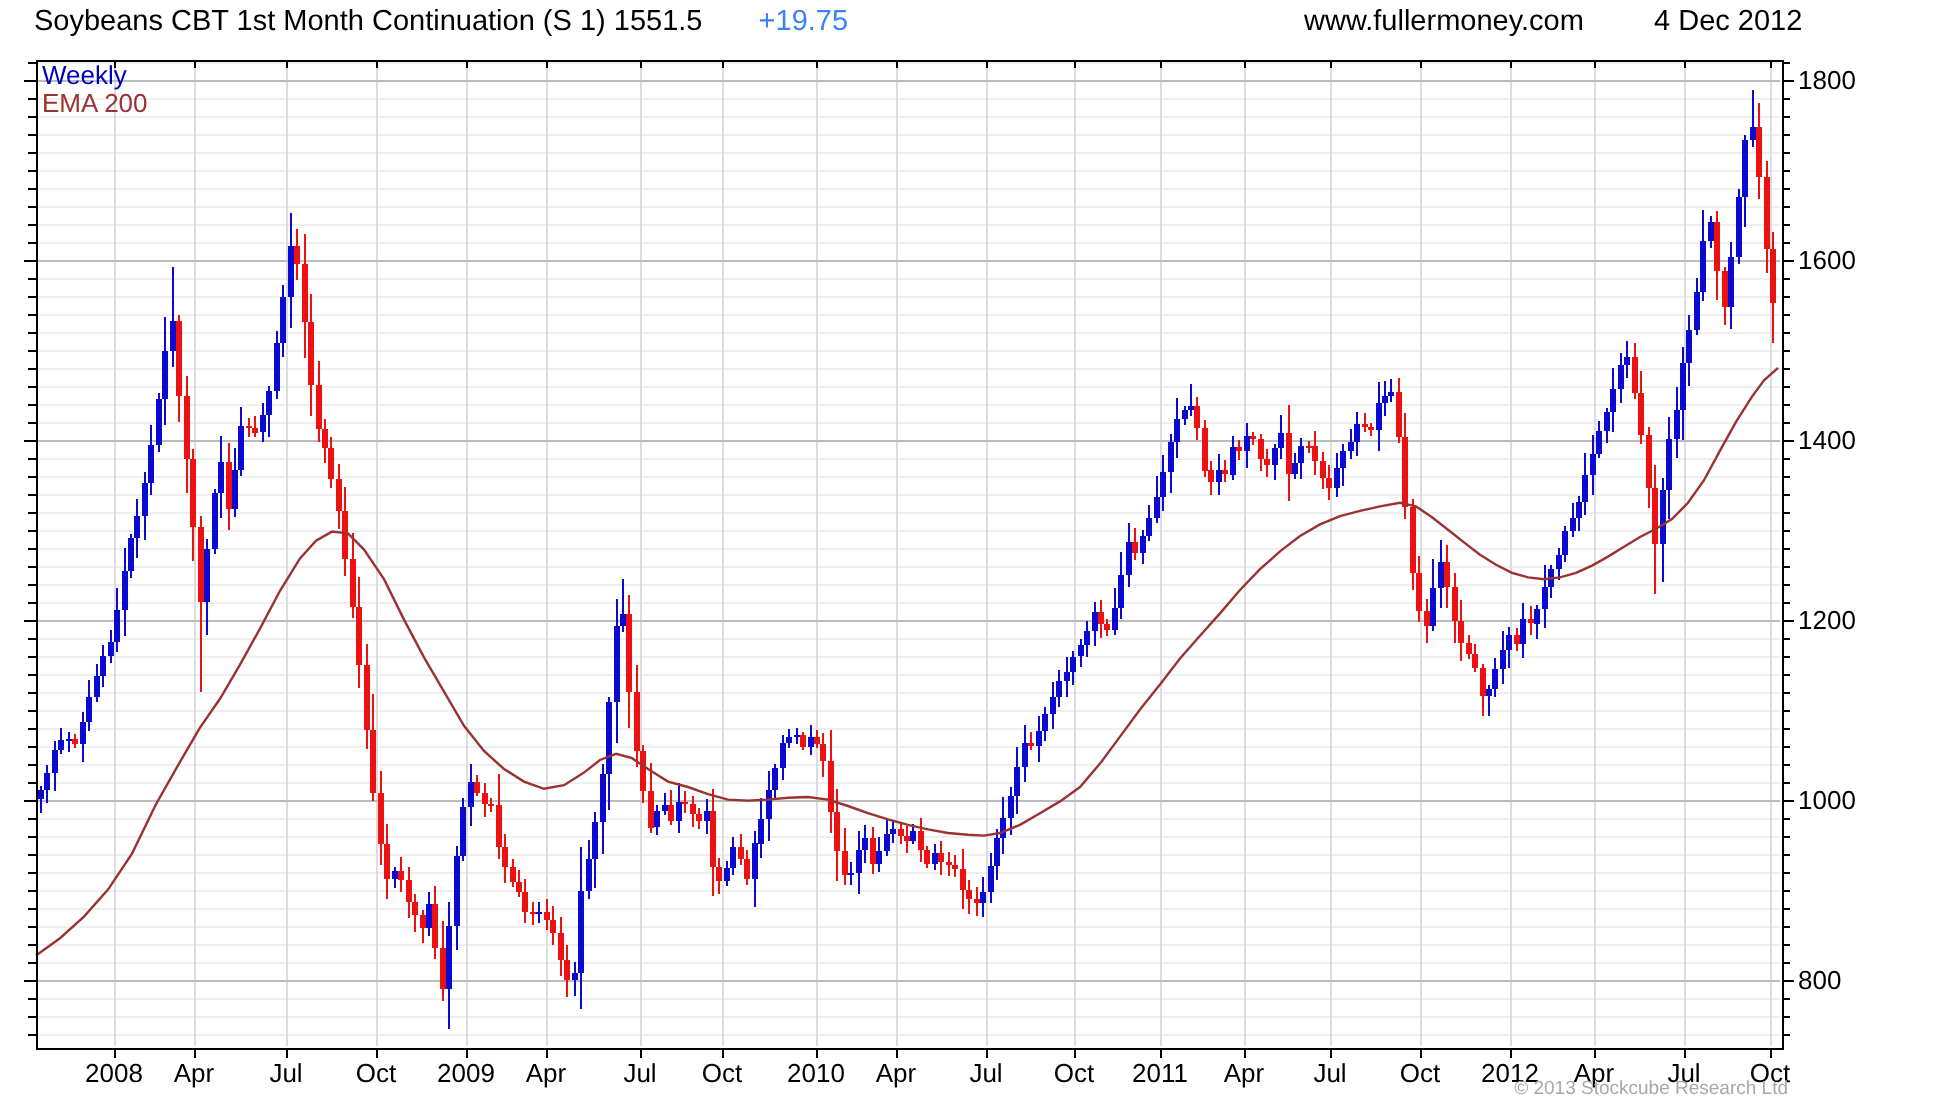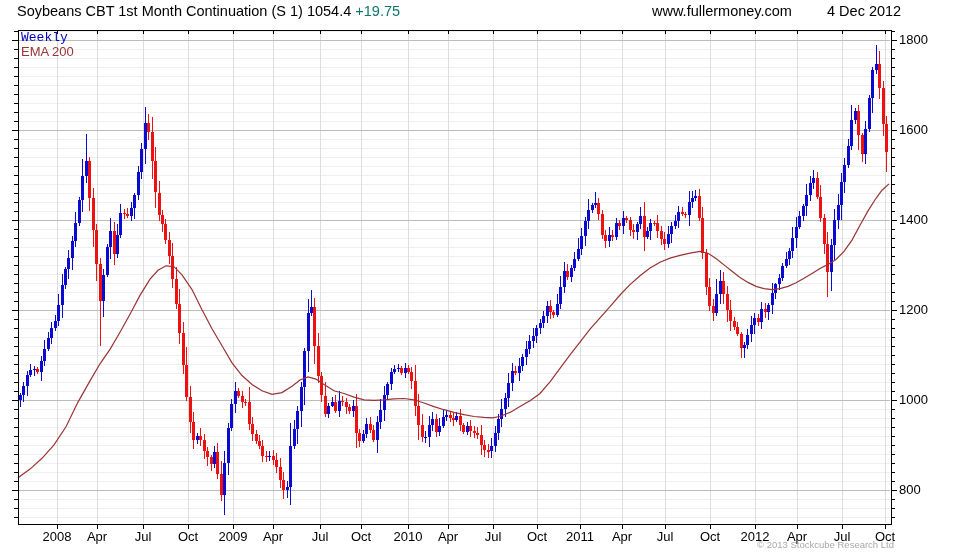--- a/index.html
+++ b/index.html
@@ -2,30 +2,30 @@
 <html><head>
 <meta charset="utf-8">
 <style>
   html,body{margin:0;padding:0;background:#fff;}
   body{width:980px;height:560px;overflow:hidden;font-family:"Liberation Sans",sans-serif;position:relative;}
   .abs{position:absolute;white-space:nowrap;}
   .title{left:17px;top:3px;font-size:14.5px;color:#000;}
   .chg{color:#0000cc;}
   .site{left:652px;top:3px;font-size:14.5px;color:#000;text-align:right;}
   .date{left:827px;top:3px;font-size:14.5px;color:#000;}
-  .legend1{left:21px;top:30px;font-size:13px;color:#0000bb;font-family:Liberation Mono, monospace;}
+  .legend1{left:21px;top:30px;font-size:13px;color:#0000bb;}
   .legend2{left:21px;top:44px;font-size:13px;color:#993333;}
   .copy{right:86px;top:539px;font-size:9.5px;color:#a8a8a8;}
   svg{position:absolute;left:0;top:0;}
   text{font-family:"Liberation Sans",sans-serif;}
 </style>
 </head>
 <body>
 
-<div class="abs title"><span>Soybeans CBT 1st Month Continuation (S 1) 1054.4</span> <span class="chg" style="color: #0f766e;">+19.75</span></div>
+<div class="abs title"><span>Soybeans CBT 1st Month Continuation (S 1) 1551.5</span> <span class="chg" style="color: #3b82f6; margin-left: 24px;">+19.75</span></div>
 <div class="abs site">www.fullermoney.com</div>
 <div class="abs date">4 Dec 2012</div>
 
 <svg id="chart" width="980" height="560">
     <g shape-rendering="crispEdges">
       <line x1="19" y1="517.5" x2="890" y2="517.5" stroke="#efefef" stroke-width="1"></line>
       <line x1="19" y1="508.5" x2="890" y2="508.5" stroke="#efefef" stroke-width="1"></line>
       <line x1="19" y1="499.5" x2="890" y2="499.5" stroke="#efefef" stroke-width="1"></line>
       <line x1="19" y1="481.5" x2="890" y2="481.5" stroke="#efefef" stroke-width="1"></line>
       <line x1="19" y1="472.5" x2="890" y2="472.5" stroke="#efefef" stroke-width="1"></line>

